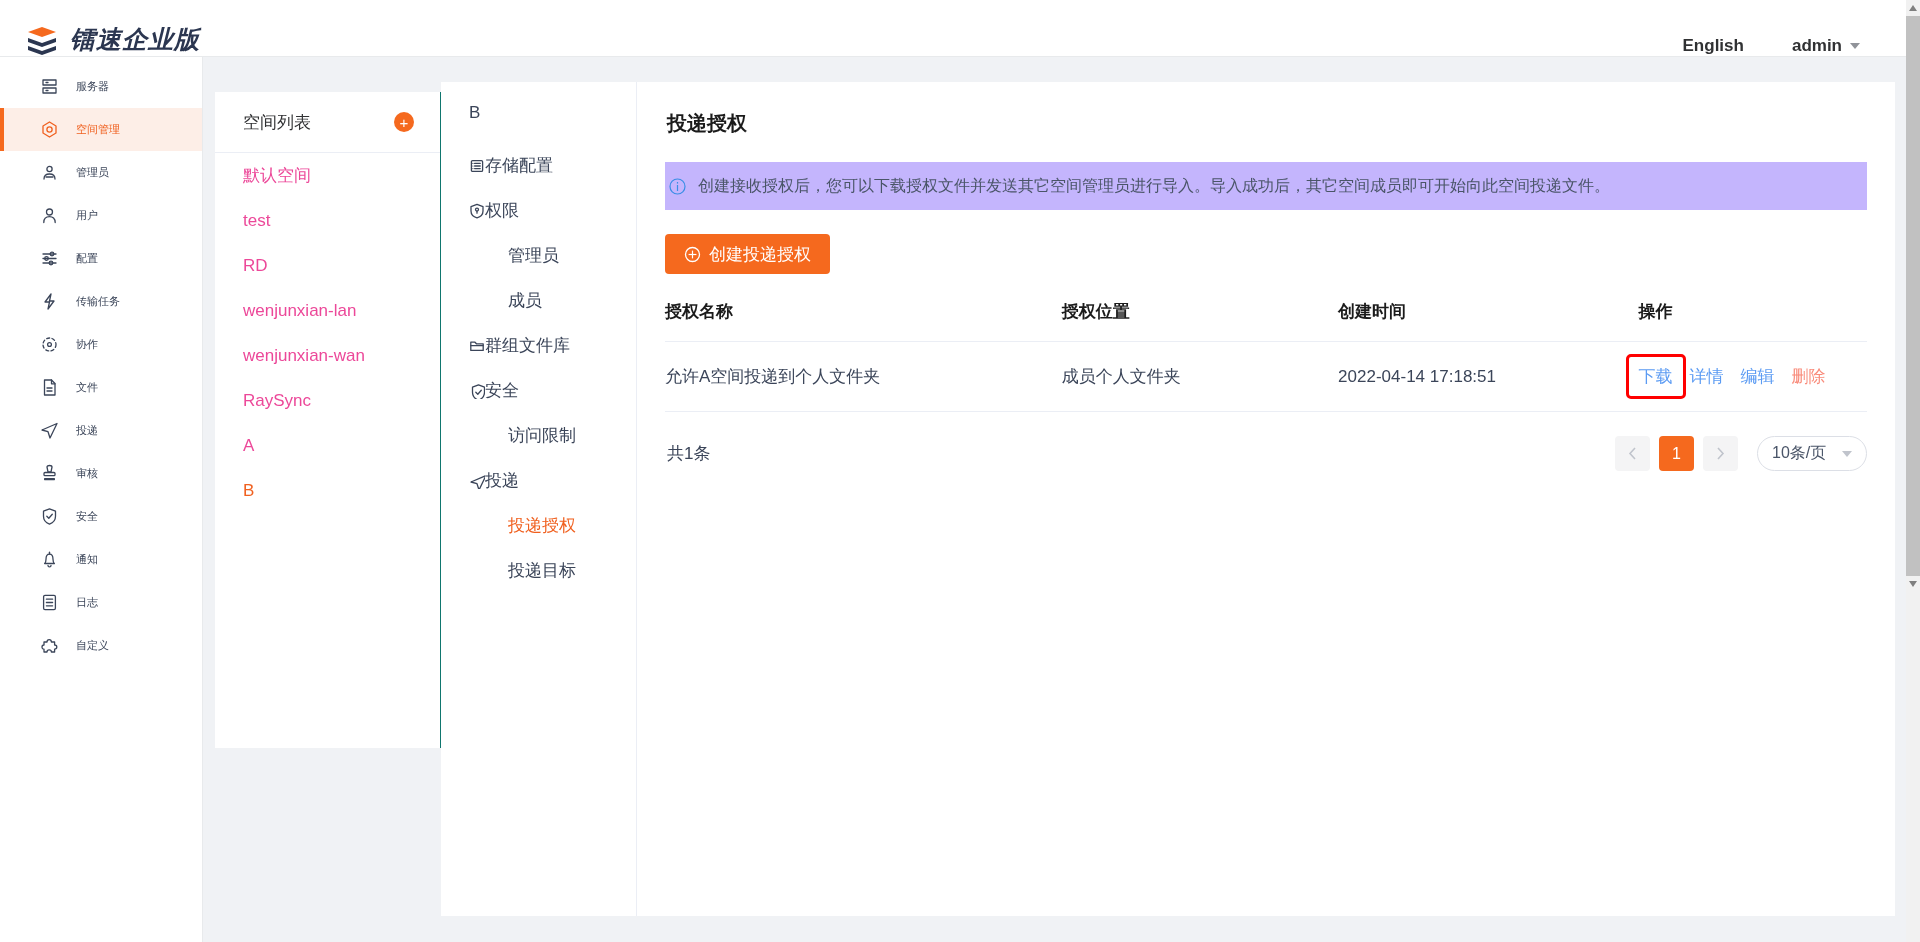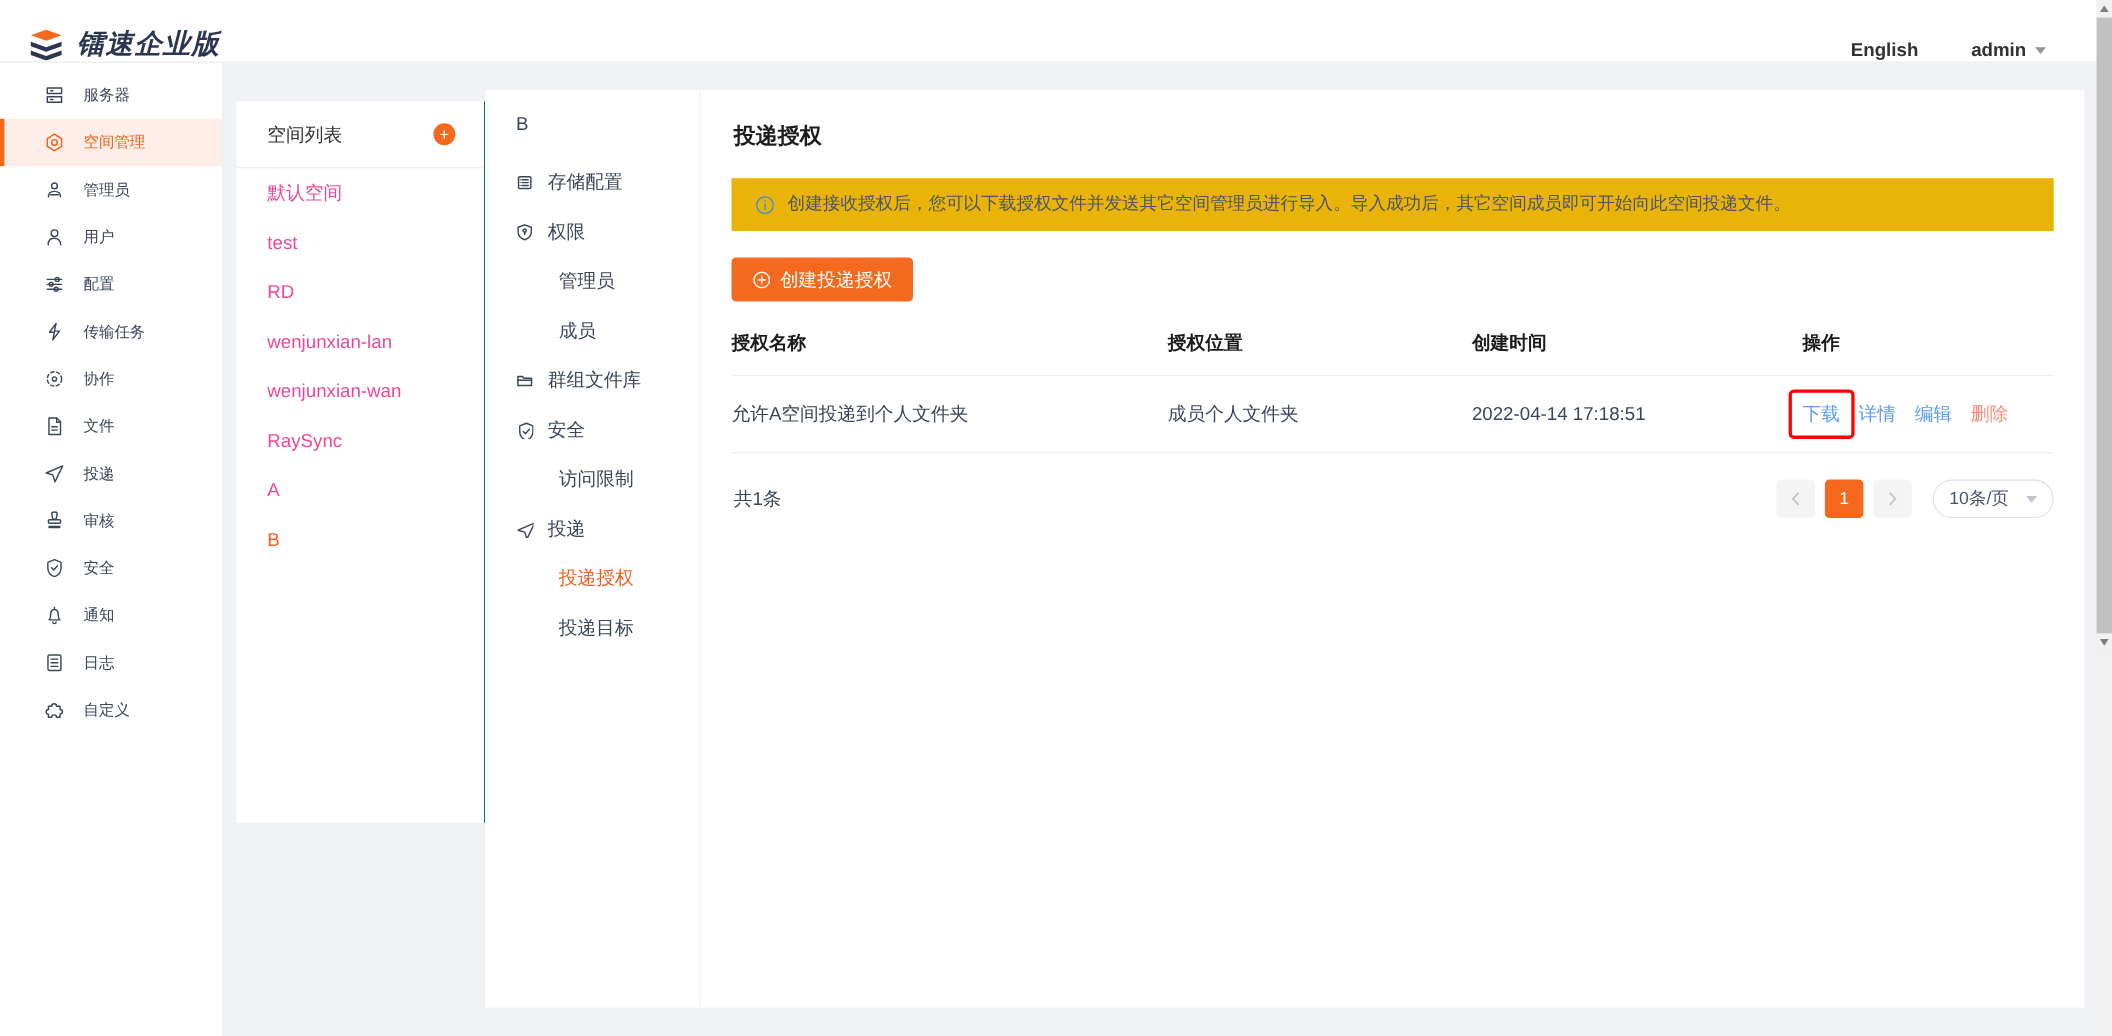--- a/index.html
+++ b/index.html
@@ -39,21 +39,21 @@
   .leftnav {
     width: 203px; min-width: 203px;
     background: #fff;
     padding-top: 8px;
     border-right: 1px solid #e8eaec;
     position: relative; z-index: 4;
   }
   .nav-item {
     height: 43px; display: flex; align-items: center;
     padding-left: 40px; gap: 17px;
-    font-size: 14px; color: #3b4559; cursor: pointer;
+    font-size: 11px; color: #3b4559; cursor: pointer;
     position: relative;
   }
   .nav-item.active { background: #fdeee7; color: #f0601f; }
   .nav-item.active::before {
     content: ""; position: absolute; left: 0; top: 0; bottom: 0; width: 4px; background: #f5691e;
   }
   .nav-ico { width: 19px; height: 19px; display: inline-flex; align-items: center; justify-content: center; flex: 0 0 19px; }
   .nav-ico svg { width: 19px; height: 19px; display: block; }
 
   
@@ -96,43 +96,43 @@
     background: #fff;
     height: 834px;
     border-right: 1px solid #ebeef5;
     padding-top: 0;
   }
   .tree-head {
     height: 61px; display: flex; align-items: center; padding-left: 28px;
     font-size: 17px; color: #3b4559;
   }
   .tree-item {
-    height: 45px; display: flex; align-items: center; gap: 13px;
+    height: 45px; display: flex; align-items: center; 
     padding-left: 28px; font-size: 17px; color: #3b4559; cursor: pointer;
   }
   .tree-item.child { padding-left: 67px; gap: 0; }
   .tree-item.active { color: #f0601f; }
   .tree-ico { width: 16px; height: 16px; display: inline-flex; align-items:center; justify-content:center; flex: 0 0 16px; }
   .tree-ico svg { width: 16px; height: 16px; display: block; }
 
   
   .panel-main {
     flex: 1; min-width: 0;
     background: #fff;
     height: 834px;
     padding: 0 28px;
   }
   .main-title {
     font-size: 20px; font-weight: 700; color: #1b1b1b;
     padding: 28px 0 0 2px;
   }
   .alert {
     margin-top: 25px;
-    background: #eab308;
-    padding: 13px 22px;
+    background: #c4b5fd;
+    padding: 13px 4px;
     display: flex; align-items: center; gap: 12px;
     font-size: 16px; color: #4a5568;
     line-height: 1.4;
   }
   .alert-ico { color: #3a8ee6; font-size: 17px; flex: 0 0 auto; display:inline-flex; }
   .alert-ico svg { width: 17px; height: 17px; display:block; }
 
   .btn-primary {
     margin-top: 24px;
     height: 40px;

